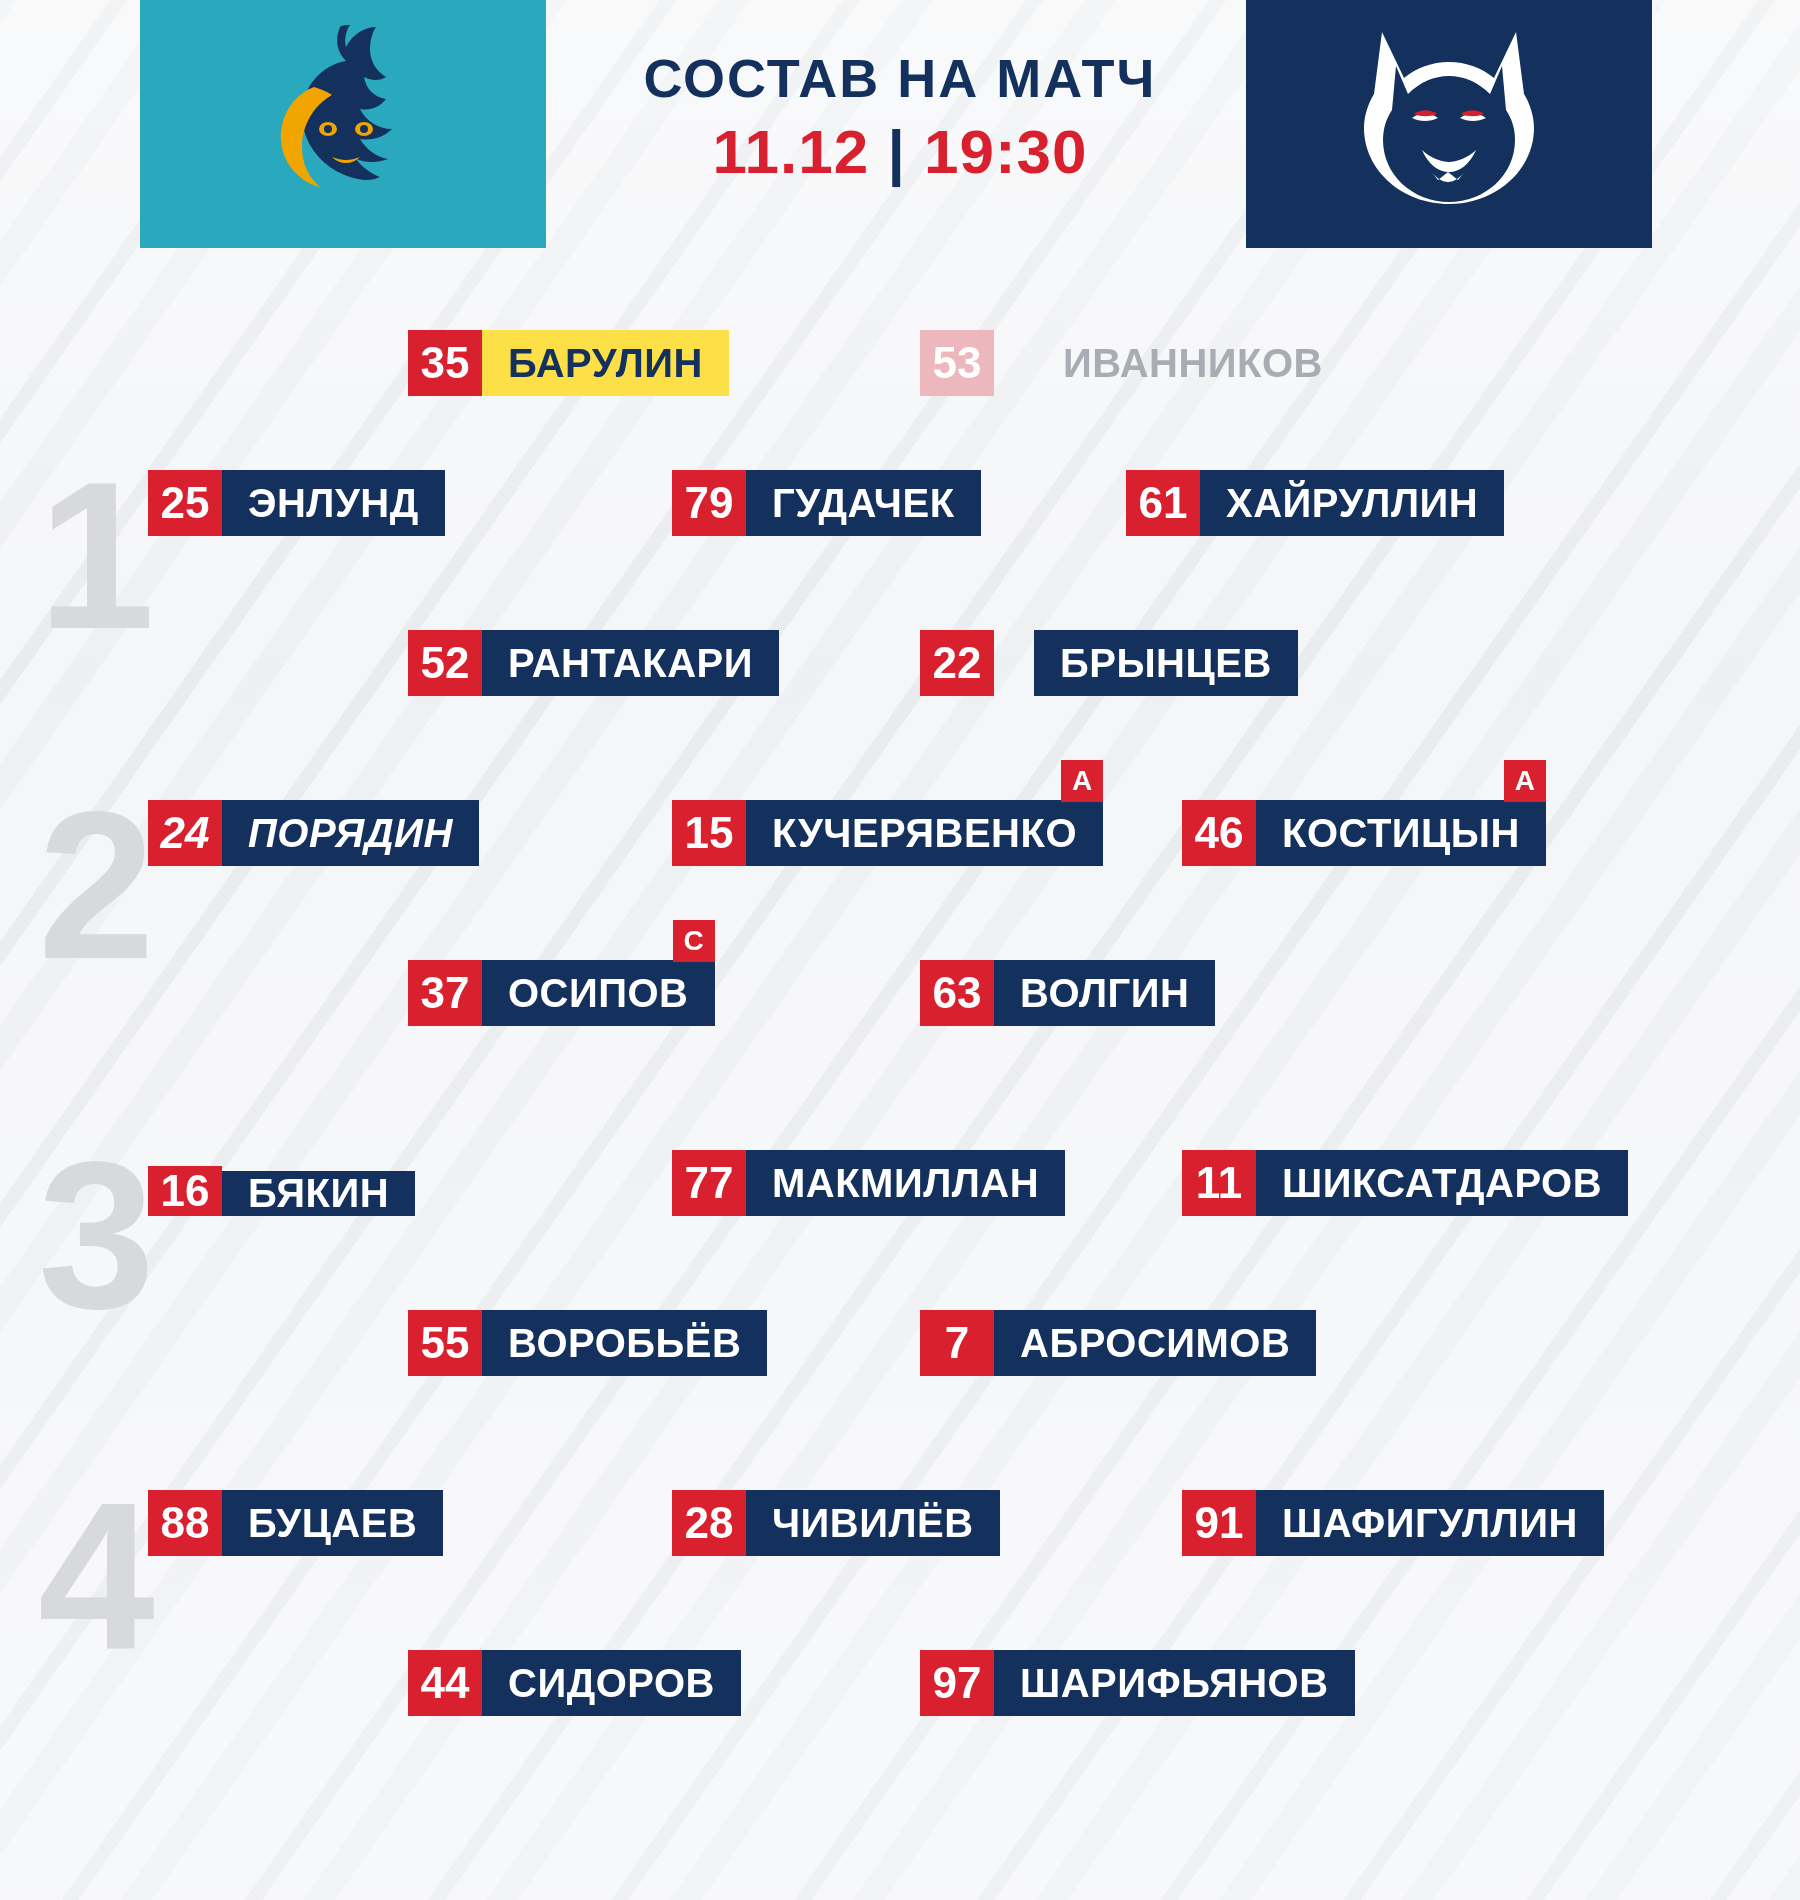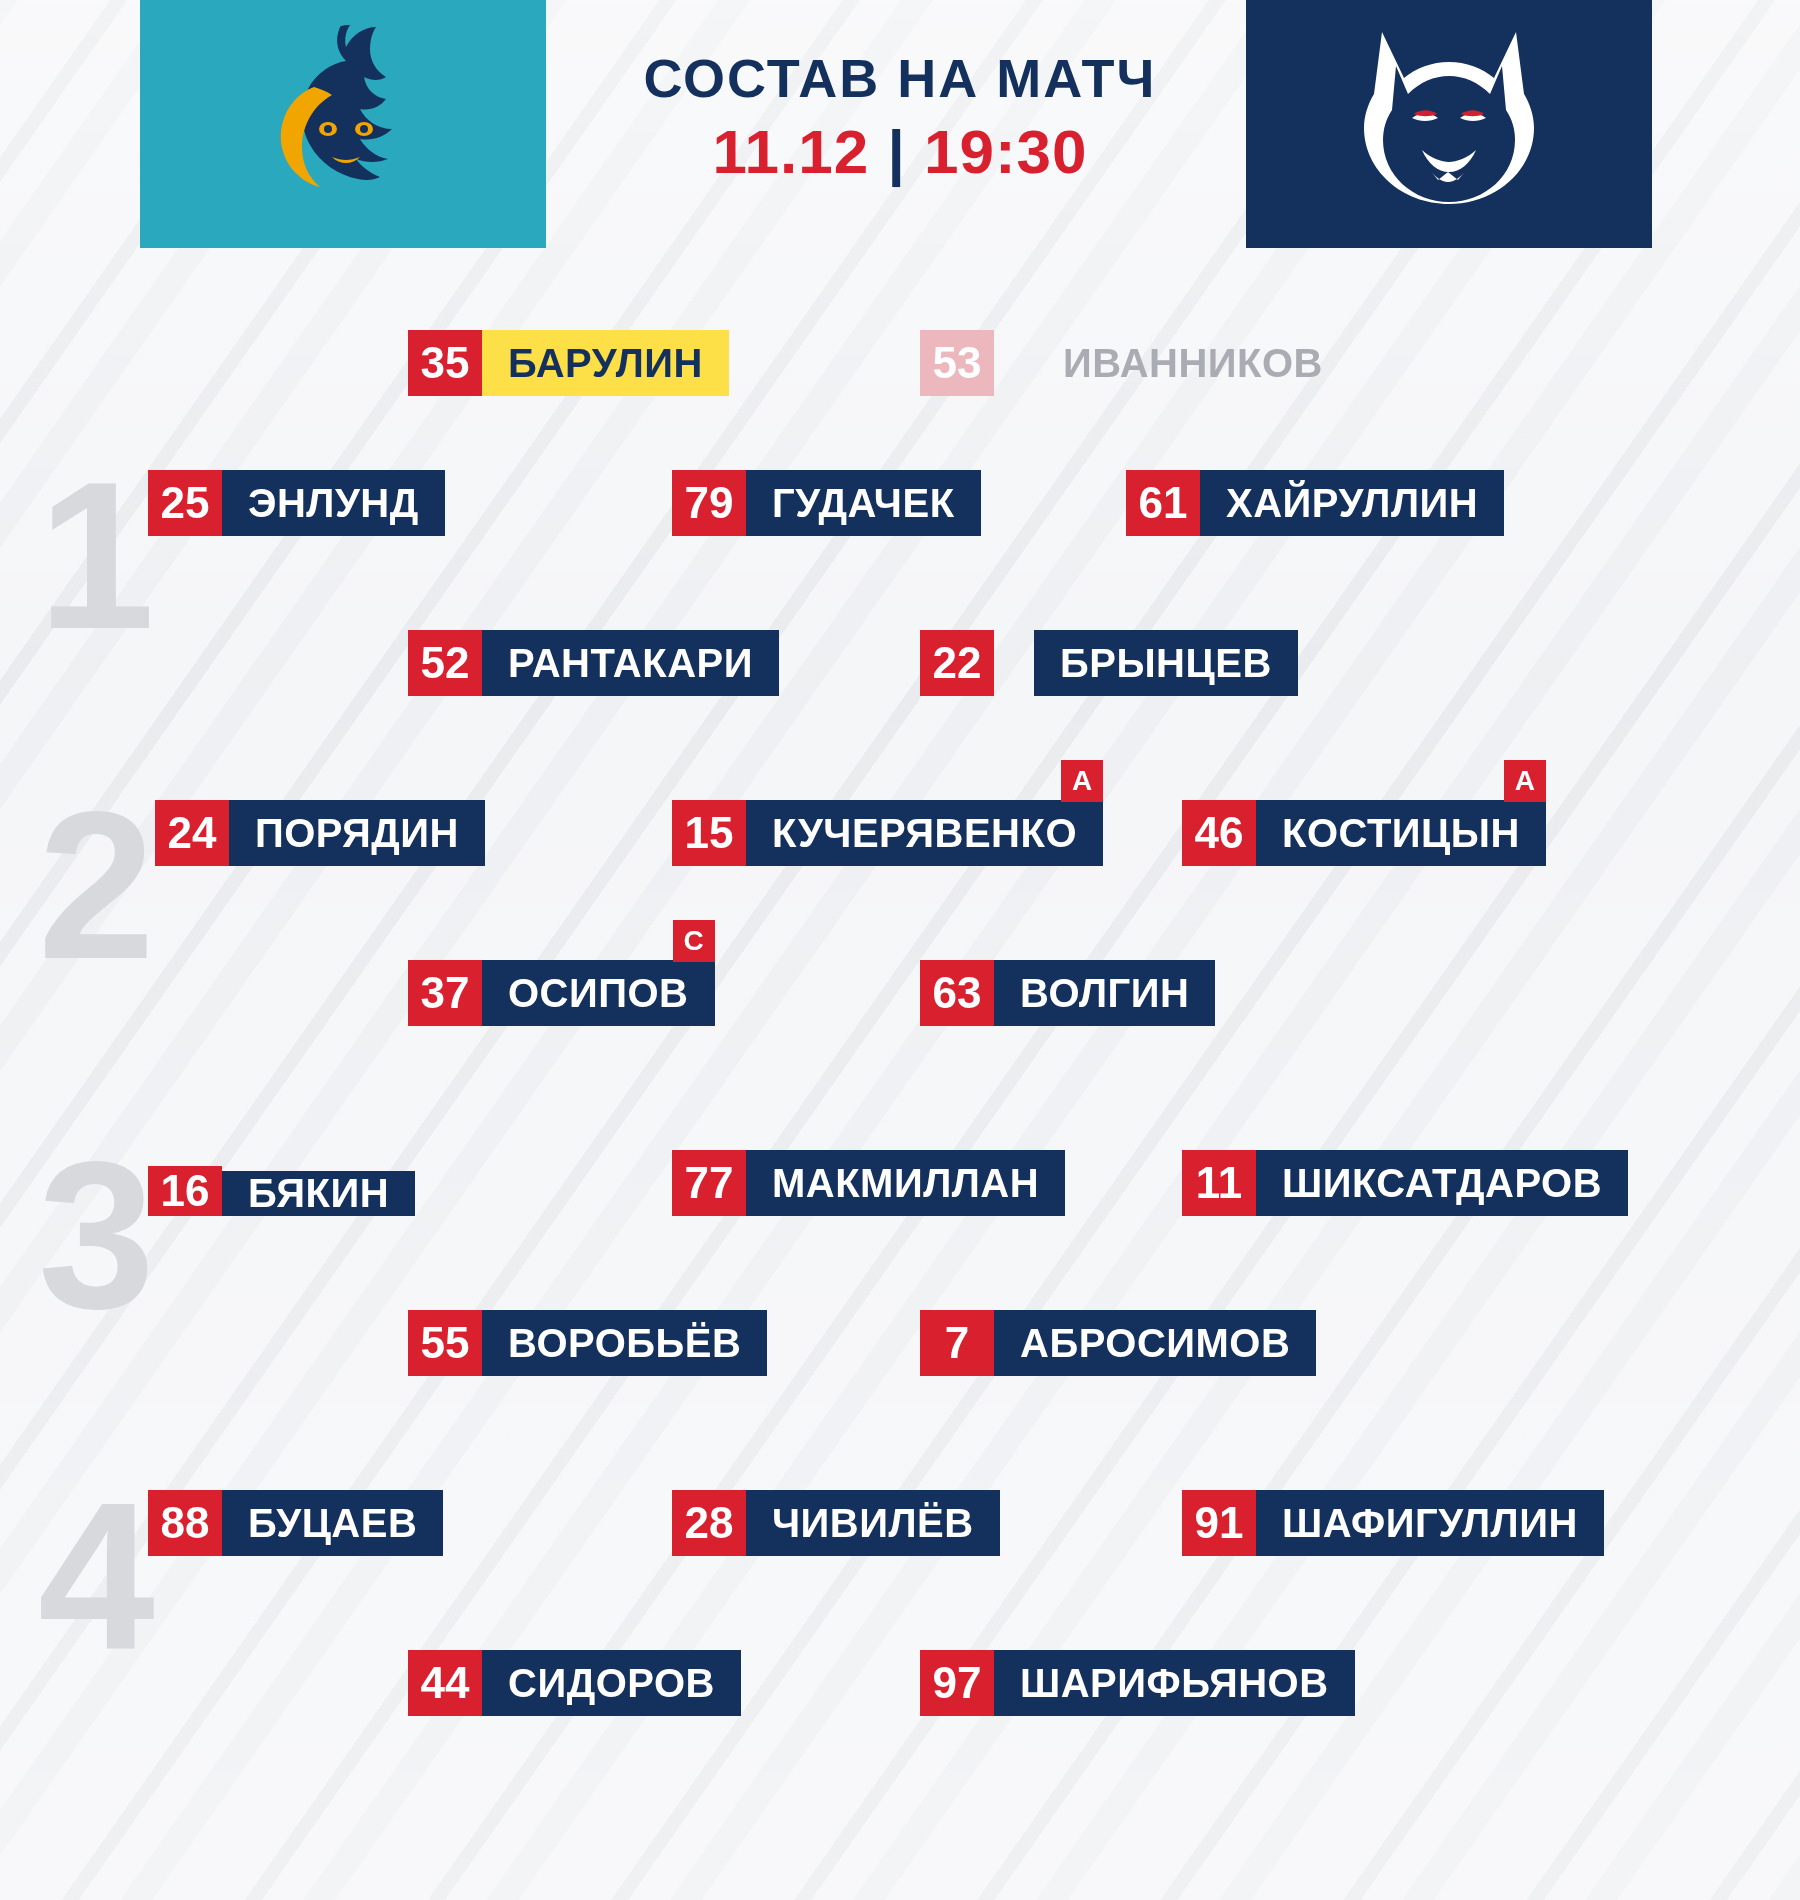--- a/index.html
+++ b/index.html
@@ -292,21 +292,21 @@
       <div class="player" style="left:920px;gap:40px;">
         <div class="num">22</div>
         <div class="name">БРЫНЦЕВ</div>
       </div>
     </div>
   </div>
 
   <div class="line line2">
     <div class="line-number">2</div>
     <div class="row-fwd">
-      <div class="player" style="left:155px;">
+      <div class="player" style="left:148px;font-style:italic;">
         <div class="num">24</div>
         <div class="name">ПОРЯДИН</div>
       </div>
       <div class="player" style="left:672px;">
         <div class="num">15</div>
         <div class="name">КУЧЕРЯВЕНКО</div>
         <div class="badge-letter">A</div>
       </div>
       <div class="player" style="left:1182px;">
         <div class="num">46</div>

